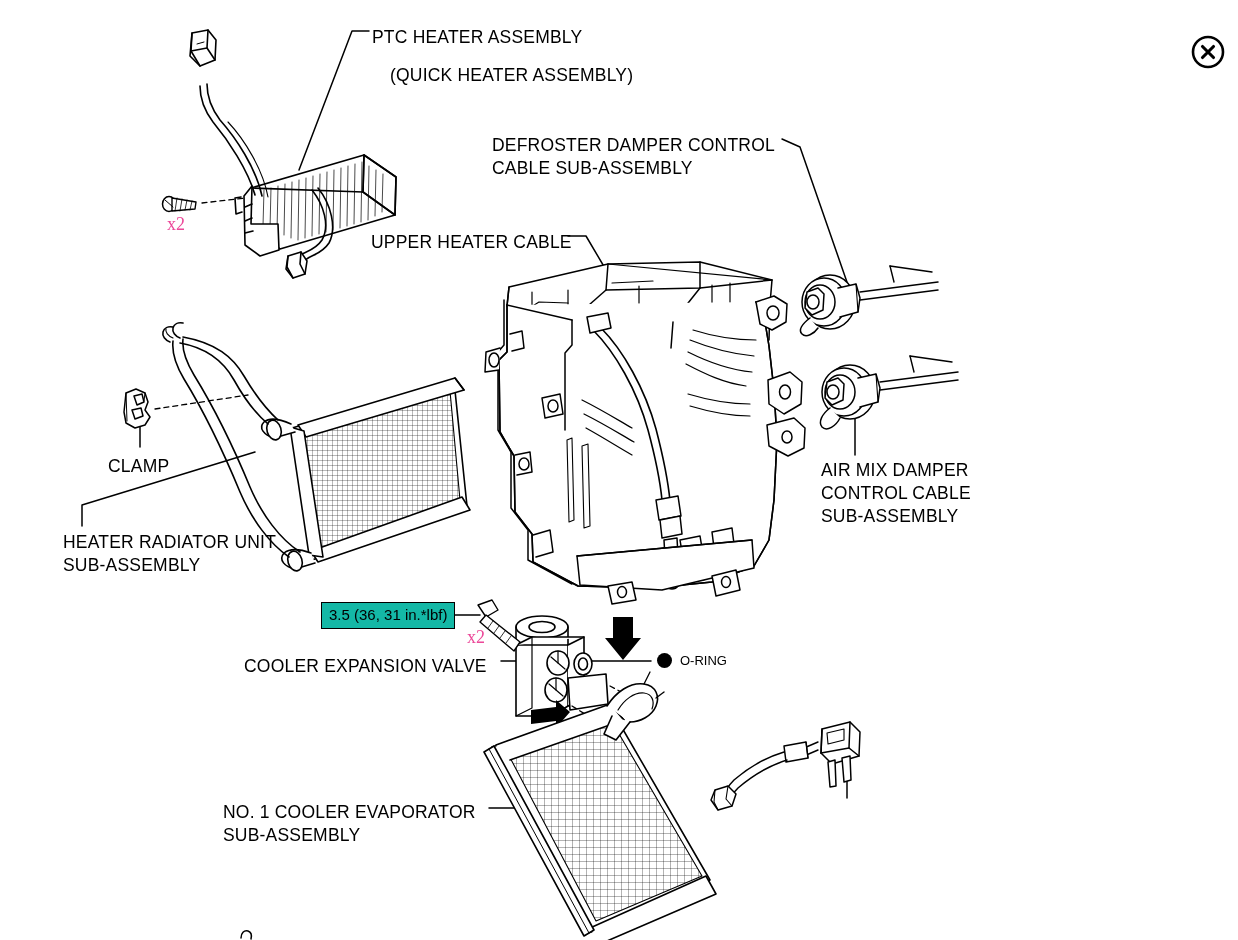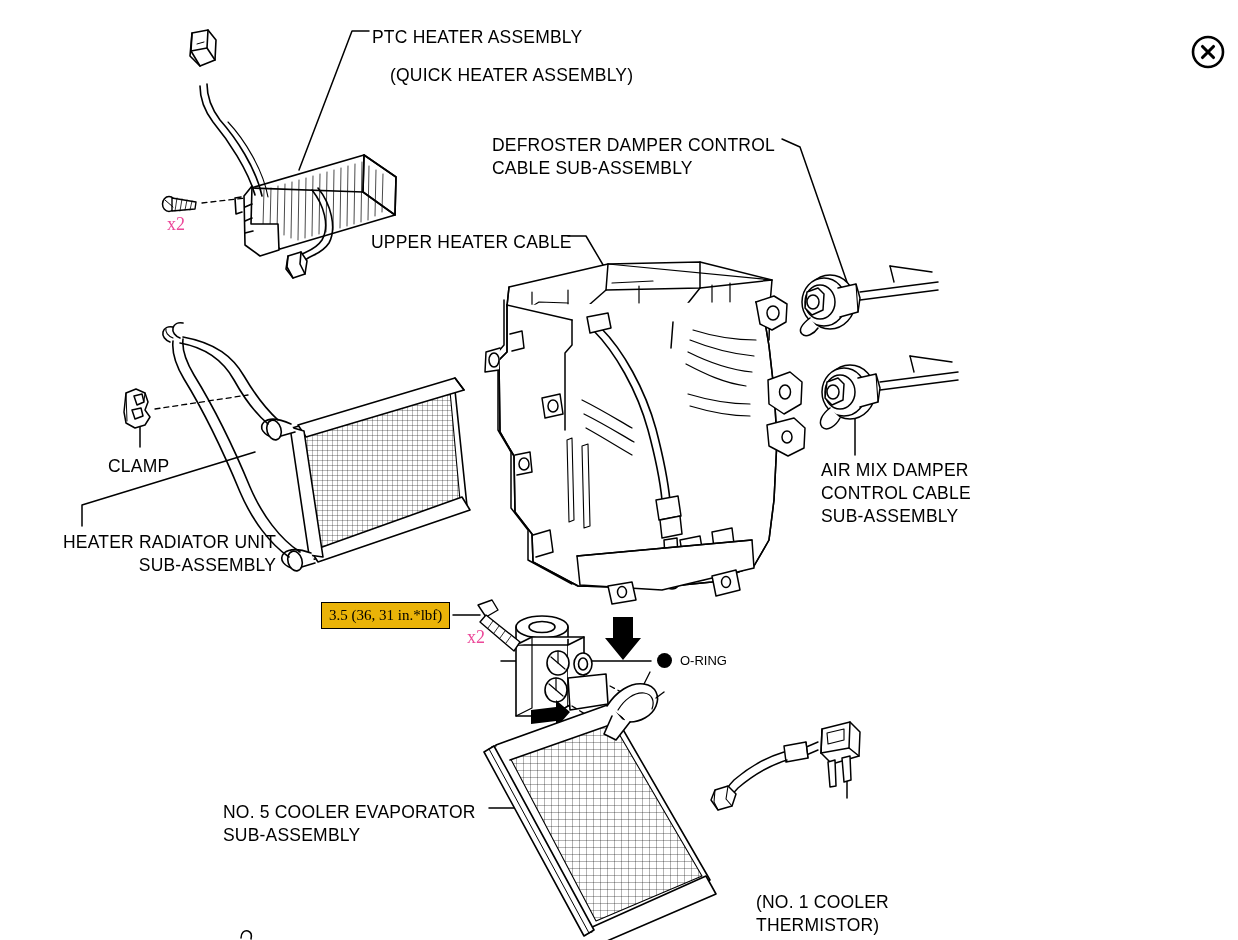--- a/index.html
+++ b/index.html
@@ -48,22 +48,22 @@
     font-family: Liberation Serif, serif;
     font-size: 18px;
     color: #ec4899;
     white-space: pre;
   }
 
   
   .torque-box {
     position: absolute;
     border: 1.6px solid #000000;
-    background: #eab308;
-    font-family: Liberation Serif, serif;
+    background: #14b8a6;
+    font-family: Liberation Sans, sans-serif;
     font-size: 15px;
     line-height: 18px;
     padding: 3px 7px 4px 7px;
     white-space: pre;
   }
 
   
   .oring-row {
     position: absolute;
     display: flex;
@@ -487,26 +487,25 @@
 
   <div class="callout" style="left:360px; top:26px;">PTC HEATER ASSEMBLY</div>
   <div class="callout" style="left:378px; top:64px;">(QUICK HEATER ASSEMBLY)</div>
   <div class="callout" style="left:480px; top:134px;">DEFROSTER DAMPER CONTROL
 CABLE SUB-ASSEMBLY</div>
   <div class="callout" style="left:359px; top:231px;">UPPER HEATER CABLE</div>
   <div class="callout" style="left:96px; top:455px;text-align:right;">CLAMP</div>
   <div class="callout" style="left:775px; top:459px;margin-left:34px;">AIR MIX DAMPER
 CONTROL CABLE
 SUB-ASSEMBLY</div>
-  <div class="callout" style="left:51px; top:531px;text-align:right;">HEATER RADIATOR UNIT
+  <div class="callout" style="left:51px; top:531px;">HEATER RADIATOR UNIT
 SUB-ASSEMBLY</div>
-  <div class="callout" style="left:211px; top:801px;">NO. 5 COOLER EVAPORATOR
+  <div class="callout" style="left:232px; top:655px;">COOLER EXPANSION VALVE</div>
+  <div class="callout" style="left:211px; top:801px;">NO. 1 COOLER EVAPORATOR
 SUB-ASSEMBLY</div>
-  <div class="callout" style="left:744px; top:891px;">(NO. 1 COOLER
-THERMISTOR)</div>
 
   <div class="oring-row" style="left:645px; top:653px;">
     <span class="oring-dot"></span>
     <span class="oring-text">O-RING</span>
   </div>
 
   <div class="torque-box" style="left:309px; top:602px;">3.5 (36, 31 in.*lbf)</div>
 
   <div class="qty" style="left:155px; top:214px;">x2</div>
   <div class="qty" style="left:455px; top:627px;">x2</div>

